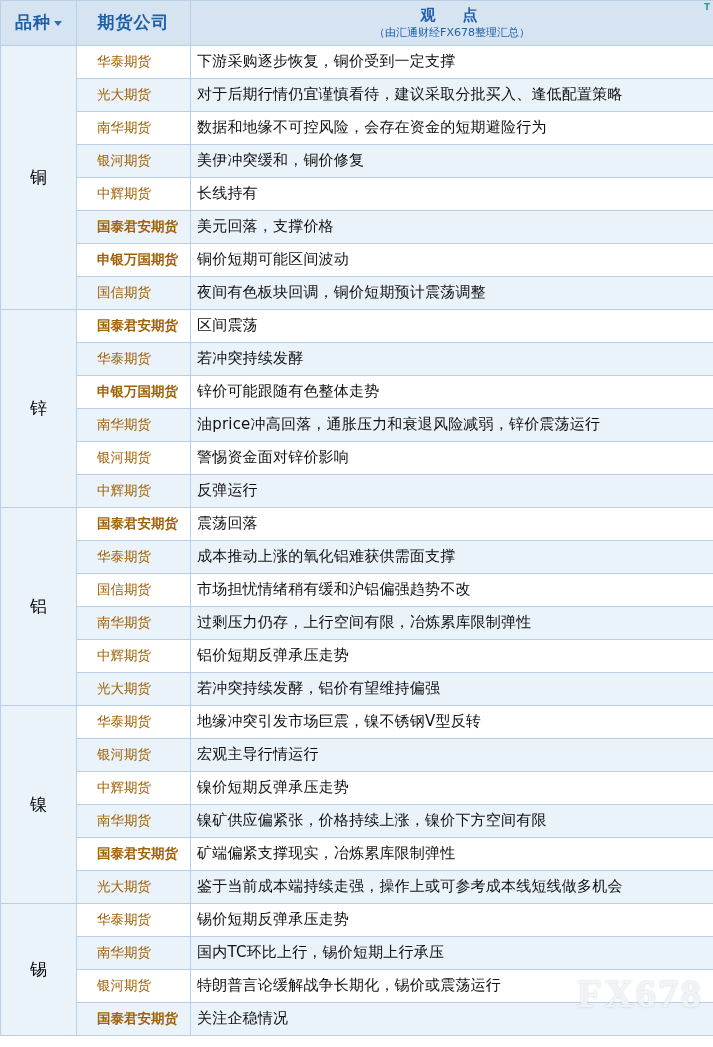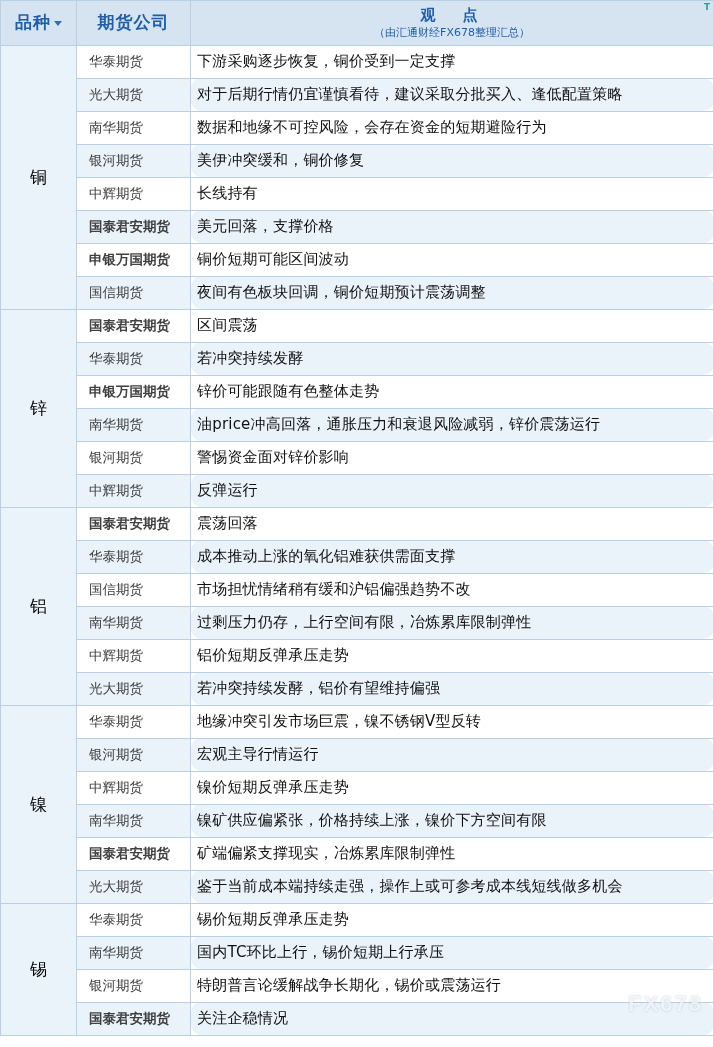--- a/index.html
+++ b/index.html
@@ -82,51 +82,50 @@
   }
   td.variety {
     text-align: center;
     font-size: 17px;
     font-weight: normal;
     color: #000000;
     background: #eaf2fa;
   }
   td.company {
     font-size: 13.5px;
-    color: #404040;
+    color: #a16207;
     white-space: nowrap;
-    padding-left: 12px;
+    padding-left: 20px;
     padding-right: 2px;
   }
   td.company.bold {
     font-weight: bold;
     font-family: Liberation Serif, serif;
   }
   td.view {
     font-size: 15px;
     letter-spacing: 0.2px;
-    border-radius: 11px;
   }
   tr.alt td.company, tr.alt td.view {
     background: #eaf2fa;
   }
   tr.plain td.company, tr.plain td.view {
     background: #ffffff;
   }
   .watermark {
     position: absolute;
     right: 10px;
     bottom: 30px;
-    font-size: 22px;
+    font-size: 41px;
     font-weight: bold;
     color: rgba(255,255,255,0.75);
     letter-spacing: 2px;
     text-shadow: 0 0 2px rgba(140,160,180,0.55);
     pointer-events: none;
-    font-family: Liberation Sans, sans-serif;
+    font-family: Liberation Serif, serif;
   }
 </style>
 </head>
 <body>
 
 <table class="main">
   <colgroup>
     <col class="c-variety">
     <col class="c-company">
     <col class="c-view">

